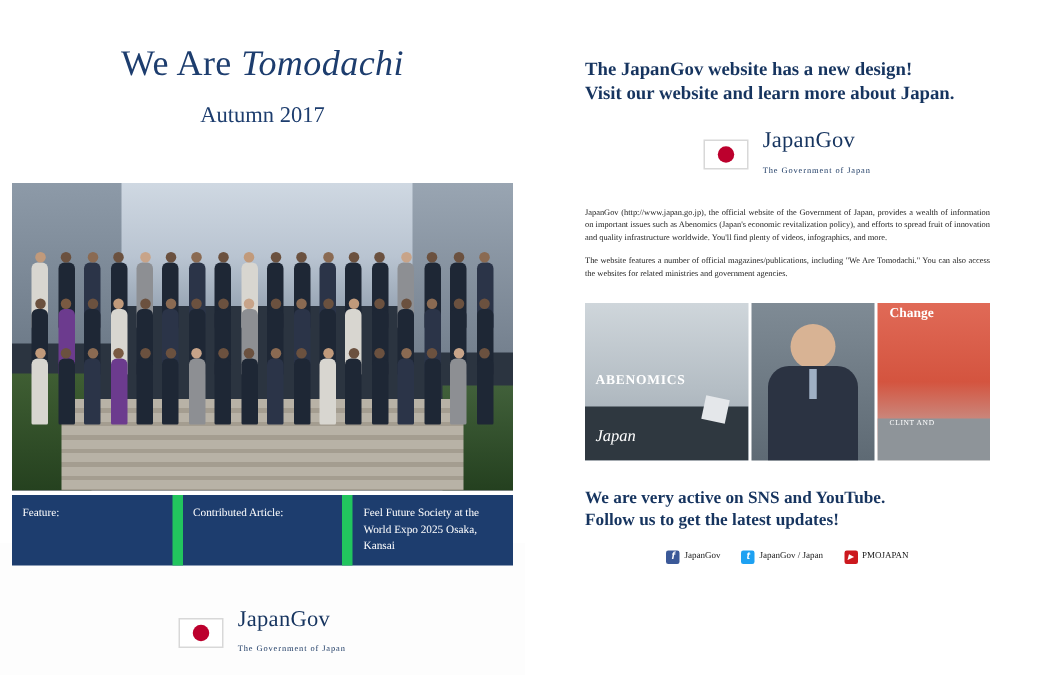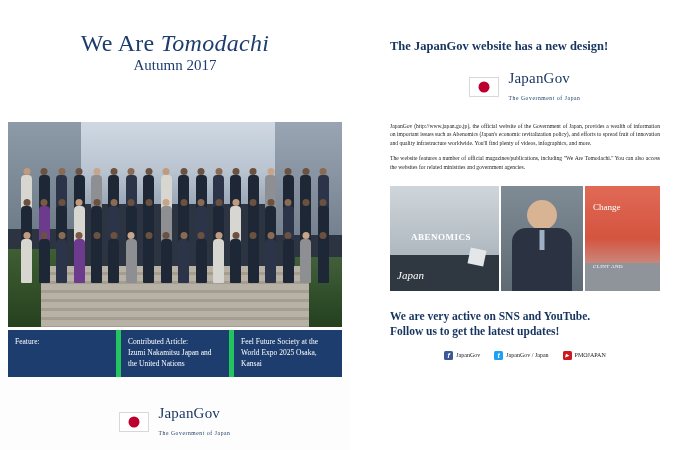--- a/index.html
+++ b/index.html
@@ -32,21 +32,21 @@
   .cover-title {
     text-align: center;
     margin-top: 30px;
     color: #1d3d6e;
     font-size: 24px;
     letter-spacing: .3px;
   }
   .cover-title .ital { font-style: italic; }
   .cover-sub {
     text-align: center;
-    margin-top: 0;
+    margin-top: 12px;
     color: #1d3d6e;
     font-size: 15px;
   }
 
   
   .photo {
     position: absolute;
     left: 8px; top: 122px;
     width: 334px; height: 205px;
     overflow: hidden;
@@ -115,21 +115,21 @@
     width: 334px; height: 47px;
     display: flex;
     color: #ffffff;
     background: #1d3d6e;
     font-size: 7.5px;
     line-height: 11px;
   }
   .cap {
     flex: 1;
     padding: 6px 7px;
-    border-right: 5px solid #22c55e;
+    border-right: 7px solid #22c55e;
   }
   .cap:last-child { border-right: none; }
   .cap .hd { display:block; }
 
   .gov-logo-left {
     position:absolute; left:0; right:0; top:405px;
     display:flex; justify-content:center; align-items:center; gap:9px;
   }
   .flag {
     width: 30px; height: 20px;
@@ -181,21 +181,21 @@
     display: flex;
     height: 105px;
     gap: 2px;
   }
   .cov {
     position: relative;
     overflow: hidden;
   }
   .cov1 { flex: 1.45; background: linear-gradient(180deg,#cfd6db 0%,#b4bdc4 55%,#9aa4ad 100%); }
   .cov1 .lbl {
-    position:absolute; left:21px; top:46px;
+    position:absolute; left:7px; top:46px;
     color:#fff; font-size:9px; font-weight:bold; letter-spacing:.5px;
   }
   .cov1 .jp {
     position:absolute; left:7px; bottom:10px;
     color:#fff; font-size:11px; font-style:italic;
   }
   .cov1 .blk {
     position:absolute; left:0; bottom:0; width:100%; height:34%;
     background:#2f3840;
   }
@@ -211,22 +211,22 @@
   .cov2 .suit {
     position:absolute; left:50%; top:42px; transform:translateX(-50%);
     width:60px; height:63px; background:#2b3342; border-radius:14px 14px 0 0;
   }
   .cov2 .tie {
     position:absolute; left:50%; top:44px; transform:translateX(-50%);
     width:5px; height:20px; background:#9fb0c4;
   }
   .cov3 { flex: 1.0; background: linear-gradient(180deg,#e06a57 0%,#d4543f 50%,#bfbfbf 100%); }
   .cov3 .chg {
-    position:absolute; left:8px; top:16px;
-    color:#fff; font-size:9px; font-weight:normal;
+    position:absolute; left:8px; top:1px;
+    color:#fff; font-size:9px; font-weight:bold;
   }
   .cov3 .sml {
     position:absolute; left:8px; bottom:22px;
     color:#fff; font-size:5px; letter-spacing:.4px;
   }
   .cov3 .base {
     position:absolute; left:0; bottom:0; width:100%; height:26%;
     background:#8e9499;
   }
 
@@ -355,22 +355,20 @@
         </div>
       </div>
     </div>
 
     <div class="captions">
       <div class="cap">
         <span class="hd">Feature:</span>
       </div>
       <div class="cap">
         <span class="hd">Contributed Article:</span>
-        <span>Izumi Nakamitsu
-Japan and the United Nations</span>
       </div>
       <div class="cap">
         <span>Feel Future Society at the World Expo 2025 Osaka, Kansai</span>
       </div>
     </div>
 
     <div class="gov-logo-left">
       <span class="flag"></span>
       <span class="gov-text">
         <span class="jg">JapanGov</span><br>
@@ -378,20 +376,21 @@
       </span>
     </div>
   </div>
 
   <div class="divider"></div>
 
   <div class="right">
 
     <div class="r-head">
       <span>The JapanGov website has a new design!</span><br>
+      <span>Visit our website and learn more about Japan.</span>
     </div>
 
     <div class="gov-logo-right">
       <span class="flag"></span>
       <span class="gov-text">
         <span class="jg">JapanGov</span><br>
         <span class="gj">The Government of Japan</span>
       </span>
     </div>
 

